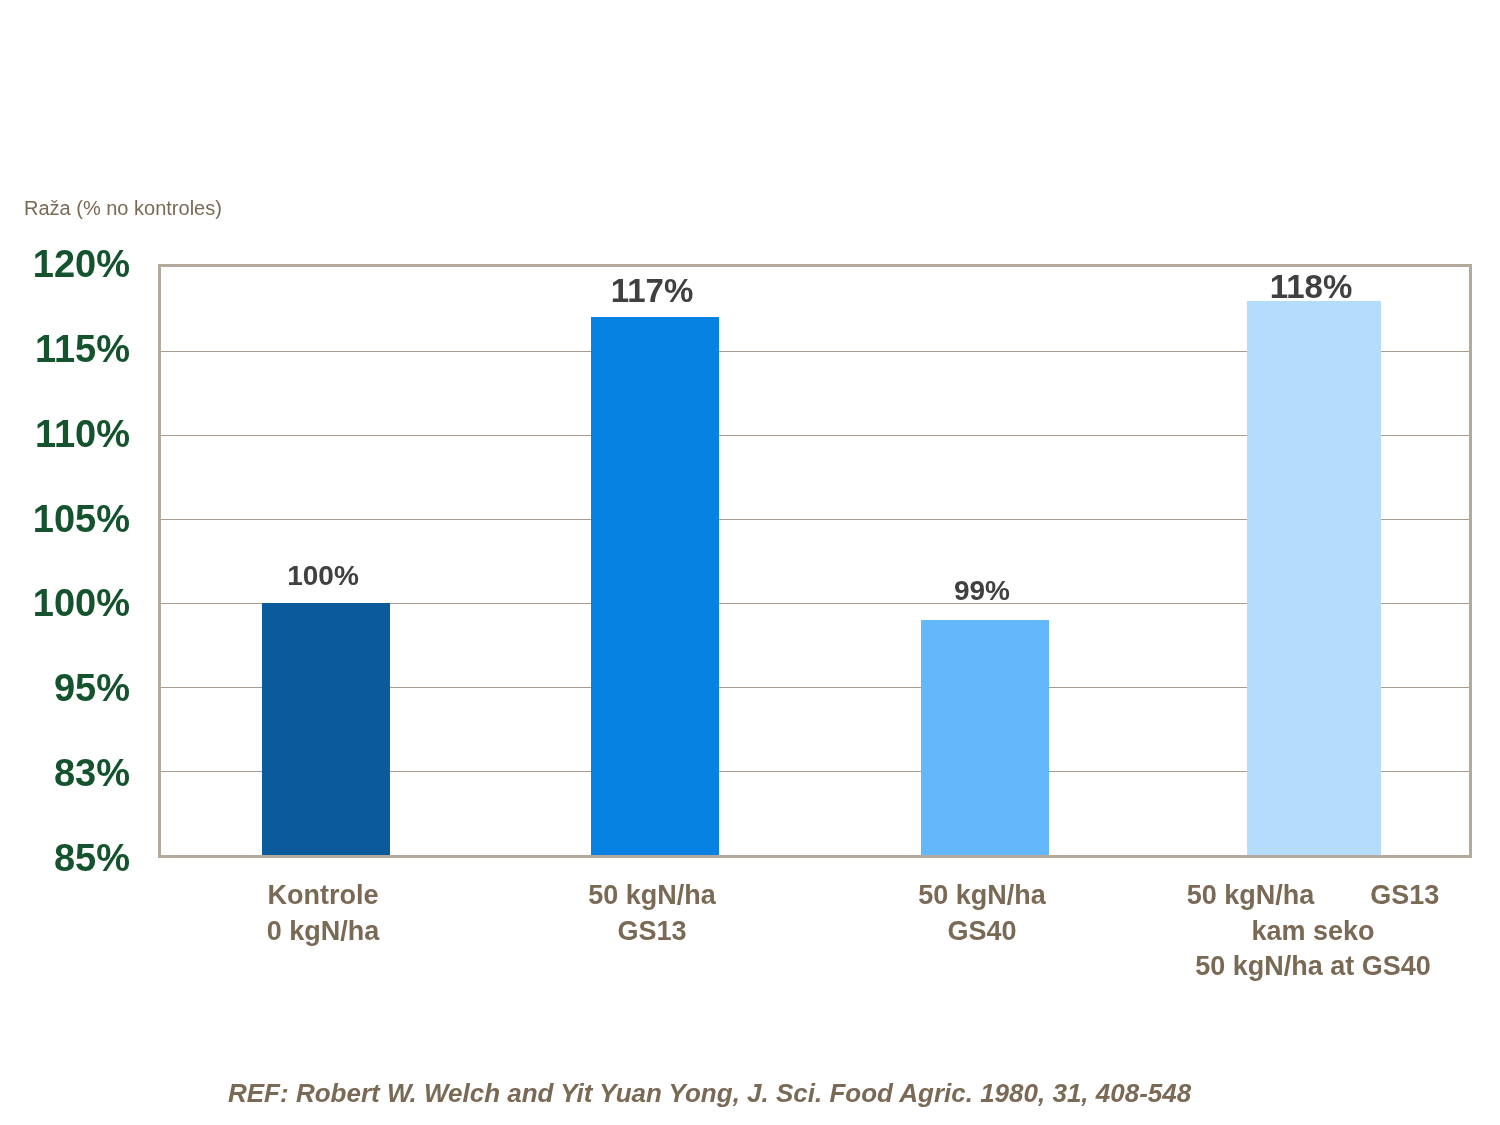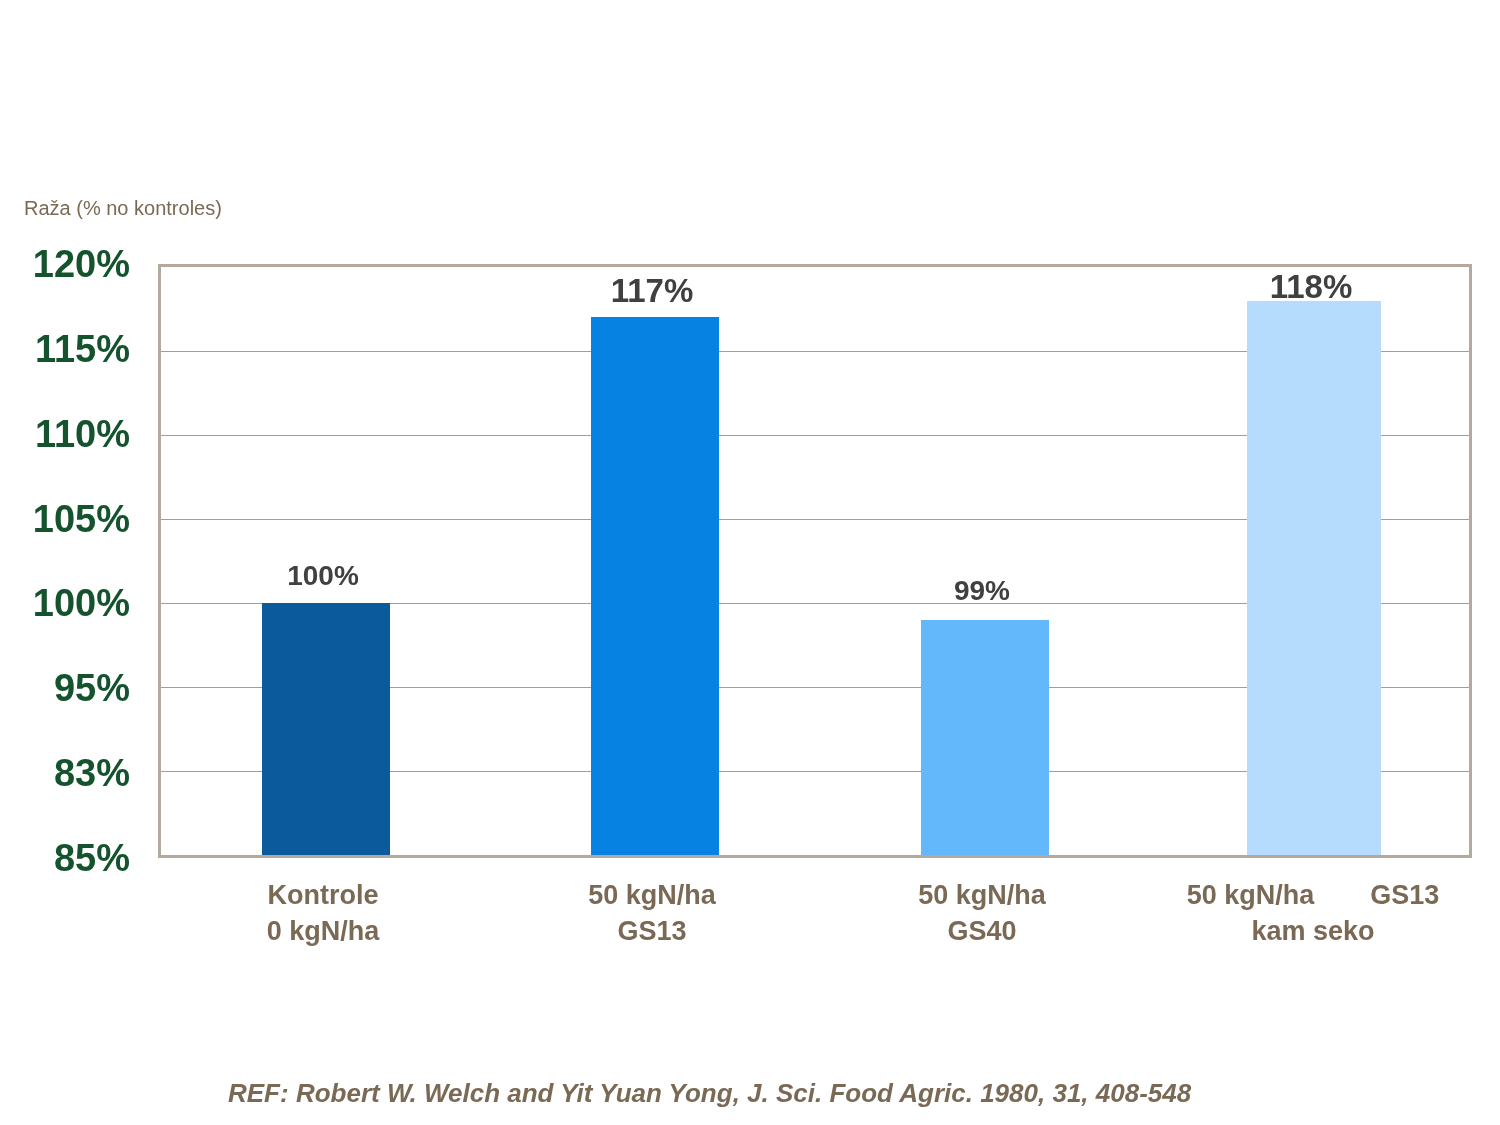--- a/index.html
+++ b/index.html
@@ -205,19 +205,20 @@
       <span class="l">50 kgN/ha</span>
       <span class="l">GS40</span>
     </div>
 
     <div class="x-label" style="left:1155px;">
       <span class="l pair">
         <span>50 kgN/ha</span>
         <span>GS13</span>
       </span>
       <span class="l">kam seko</span>
+      <span class="l">50 kgN/ha at GS40</span>
     </div>
 
   </div>
 
   <div class="reference">REF: Robert W. Welch and Yit Yuan Yong, J. Sci. Food Agric. 1980, 31, 408-548</div>
 
 </div>
 
 </body></html>

